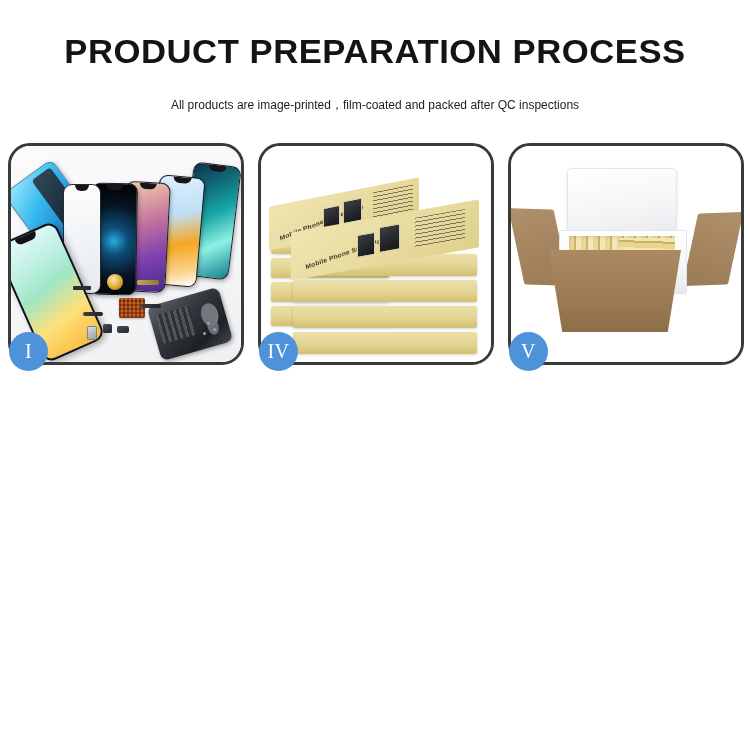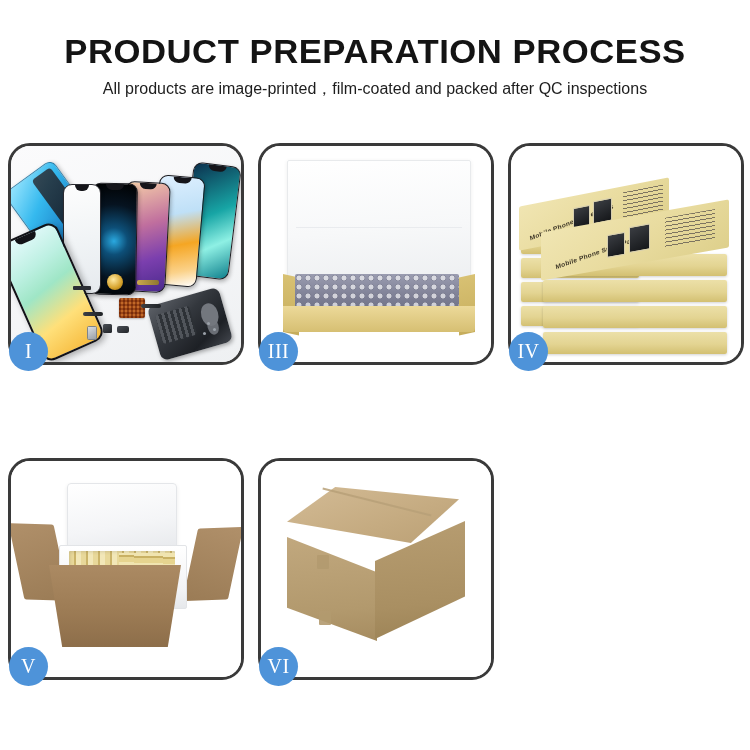--- a/index.html
+++ b/index.html
@@ -26,25 +26,25 @@
     font-size: 34px;
     font-weight: bold;
     letter-spacing: 0.5px;
     color: #141414;
     line-height: 42px;
     white-space: nowrap;
     transform: scaleX(1.02);
   }
   .sub-title {
     font-family: "Liberation Sans", sans-serif;
-    font-size: 16px;
+    font-size: 12px;
     font-weight: normal;
     color: #1d1d1d;
     line-height: 22px;
-    margin-top: 6px;
+    margin-top: 22px;
     white-space: nowrap;
   }
 
   
   .grid {
     position: absolute;
     left: 8px;
     top: 143px;
     width: 736px;
     display: grid;
@@ -423,31 +423,20 @@
       <div class="part speaker" style="left:106px; top:180px;"></div>
       <div class="part batt" style="left:76px; top:180px;"></div>
       <div class="part screw" style="left:196px; top:176px;"></div>
       <div class="part screw" style="left:202px; top:182px;"></div>
       <div class="part screw" style="left:192px; top:186px;"></div>
     </div>
     <div class="badge">I</div>
   </div>
 
 
-  <div class="panel">
-    <div class="panel-inner p3">
-      <div class="box3-lid"></div>
-      <div class="box3-tray"></div>
-      <div class="box3-side-l"></div>
-      <div class="box3-side-r"></div>
-      <div class="box3-foam"></div>
-      <div class="box3-front"></div>
-    </div>
-    <div class="badge">III</div>
-  </div>
 
   <div class="panel">
     <div class="panel-inner p4">
       <div class="stack">
 
         <div class="sbox" style="left:4px;  top:150px; width:118px; height:20px;"></div>
         <div class="sbox" style="left:4px;  top:126px; width:118px; height:20px;"></div>
         <div class="sbox" style="left:4px;  top:102px; width:118px; height:20px;"></div>
         <div class="sbox" style="left:4px;  top:78px;  width:118px; height:20px;"></div>
 
@@ -480,25 +469,14 @@
       <div class="flap-r"></div>
       <div class="foam-lid"></div>
       <div class="foam-box"></div>
       <div class="foam-inner"></div>
       <div class="foam-inner2"></div>
       <div class="carton-body"></div>
     </div>
     <div class="badge">V</div>
   </div>
 
-  <div class="panel">
-    <div class="panel-inner p6">
-      <div class="c6-top"></div>
-      <div class="c6-left"></div>
-      <div class="c6-right"></div>
-      <div class="c6-seam" style="left:60px; top:40px; width:112px; height:2px; transform:rotate(14deg);"></div>
-      <div class="c6-tape" style="left:56px; top:94px; width:12px; height:14px;"></div>
-      <div class="c6-tape" style="left:58px; top:150px; width:12px; height:14px;"></div>
-    </div>
-    <div class="badge">VI</div>
-  </div>
 
 </div>
 
 </body></html>

